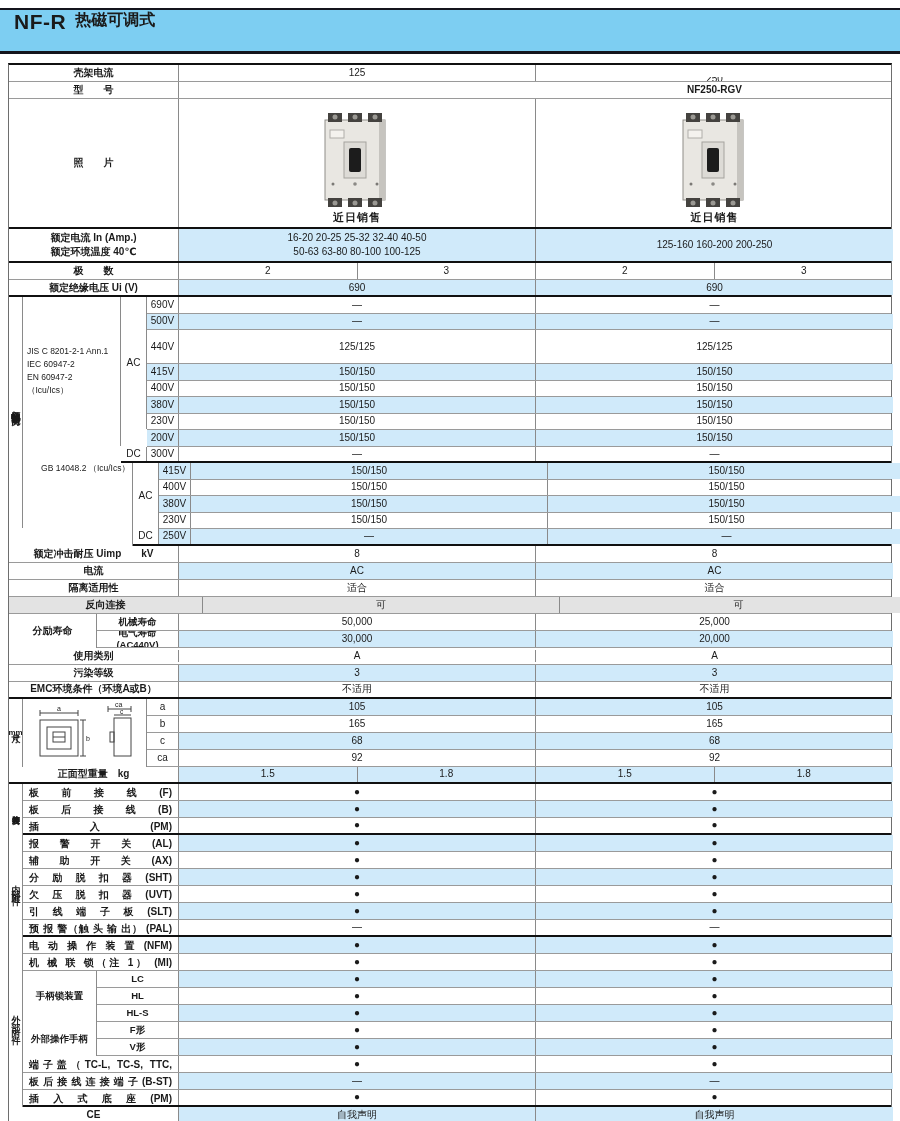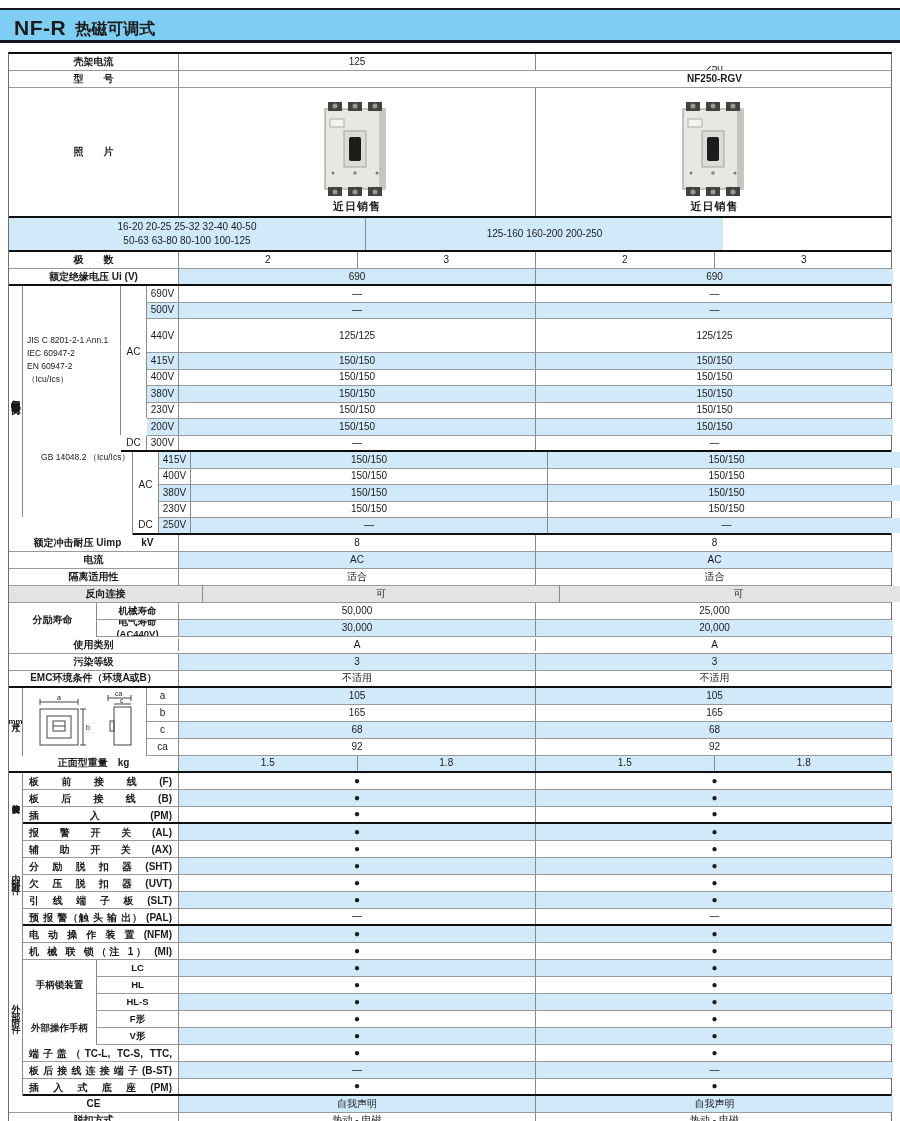--- a/index.html
+++ b/index.html
@@ -1,20 +1,20 @@
 <!DOCTYPE html>
 <html style="--titlebg: #7dcef2; --blue: #d0eafa; --gray: #e3e3e3;"><head>
 <meta charset="utf-8">
 <style>
   html,body{margin:0;padding:0;background:#ffffff;}
   body{width:900px;font-family:"Liberation Sans","DejaVu Sans",sans-serif;color:#1a1a1a;}
   .page{width:900px;height:1121px;overflow:hidden;position:relative;box-sizing:border-box;padding-top:8px;}
-  .title-bar{height:35px;box-sizing:border-box;background:var(--titlebg,#7dcef2);
+  .title-bar{height:46px;box-sizing:border-box;background:var(--titlebg,#7dcef2);
     border-top:2px solid #14141c;border-bottom:3px solid #14141c;
-    display:flex;align-items:flex-end;padding-left:14px;}
+    display:flex;align-items:flex-start;padding-left:14px;}
   .title-code{font-size:21px;font-weight:700;letter-spacing:0.5px;}
   .title-name{font-size:16px;font-weight:700;margin-left:9px;}
   .tbl{margin:9px 8px 0 8px;border-top:2px solid #101010;border-left:1px solid #6e6e6e;
     border-right:1px solid #6e6e6e;font-size:10px;}
   .row{display:flex;box-sizing:border-box;border-bottom:1px solid #9a9a9a;flex-shrink:0;}
   .row.bb2{border-bottom:2px solid #101010;}
   .sec{display:flex;flex-shrink:0;}
   .col{display:flex;flex-direction:column;flex:1 1 auto;min-width:0;}
   .c{box-sizing:border-box;flex-shrink:0;border-right:1px solid #8a8a8a;display:flex;
      align-items:center;justify-content:center;text-align:center;overflow:hidden;line-height:1.2;}
@@ -109,20 +109,24 @@
               <rect x="11" y="19" width="14" height="8" fill="#f4f2ee" stroke="#b0aea9"></rect>
               <circle cx="14" cy="73" r="1.5" fill="#7b7975"></circle>
               <circle cx="58" cy="73" r="1.5" fill="#7b7975"></circle>
               <circle cx="36" cy="73" r="1.8" fill="#8b8985"></circle>
             </svg>
           </div>
           <div class="photo-cap">近日销售</div>
         </div>
       </div>
       <div class="row bb2" style="height: 34px;">
+        <div class="c lab " style="width: 170px; flex-direction: column;">
+          <div class="ln">额定电流 In (Amp.)</div>
+          <div class="ln">额定环境温度 40℃</div>
+        </div>
         <div class="c blue " style="width: 357px; flex-direction: column;">
           <div class="ln">16-20  20-25  25-32  32-40  40-50</div>
           <div class="ln">50-63  63-80  80-100  100-125</div>
         </div>
         <div class="c blue last" style="width: 357px;">125-160  160-200  200-250</div>
       </div>
       <div class="row " style="height: 17px;">
         <div class="c lab" style="width: 170px;">极　　数</div>
         <div class="c " style="width: 178.5px;">2</div>
         <div class="c " style="width: 178.5px;">3</div>

